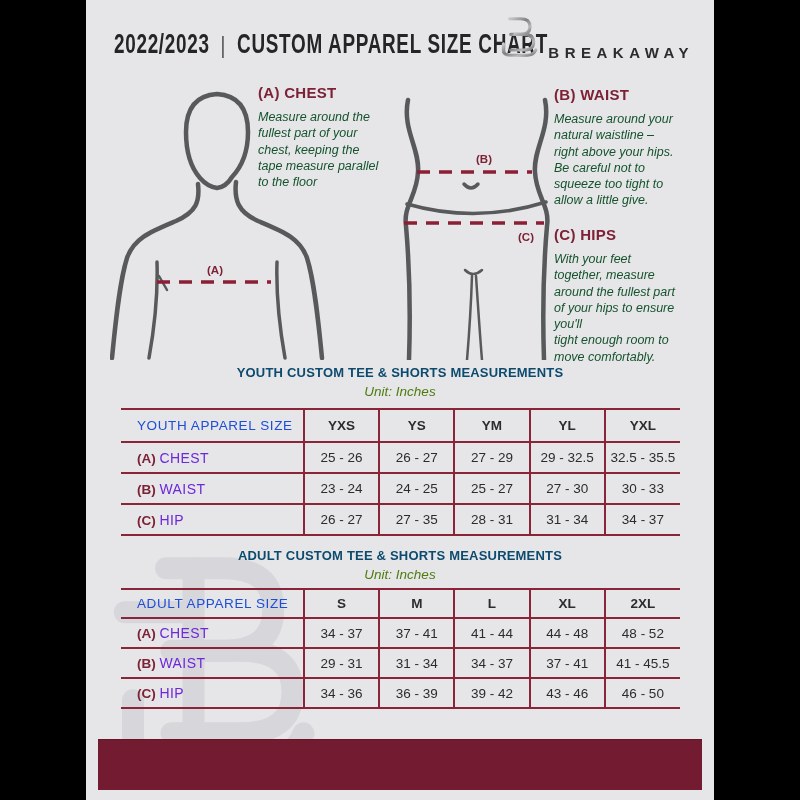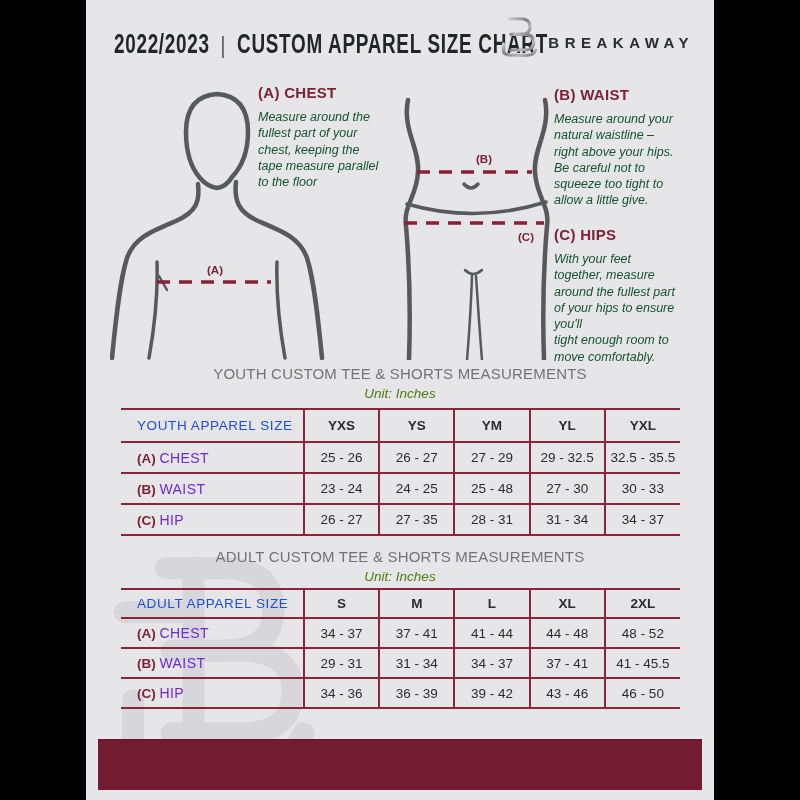--- a/index.html
+++ b/index.html
@@ -12,33 +12,33 @@
     background:#e6e6e8;overflow:hidden;
   }
   
   .masthead{
     position:absolute;left:28px;top:29px;white-space:nowrap;
     font-weight:700;font-size:27px;color:#232527;
     transform:scaleX(0.70);transform-origin:left center;
     display:flex;gap:16px;align-items:center;letter-spacing:1px;
   }
   .masthead .sep{font-weight:400;color:#3a3c3e;font-size:24px;}
-  .brand{position:absolute;right:20px;top:13px;display:flex;align-items:center;gap:9px;}
+  .brand{position:absolute;right:20px;top:13px;display:flex;align-items:flex-end;gap:9px;}
   .brand-name{font-weight:700;font-size:15px;letter-spacing:5.5px;color:#2a2c2e;margin-top:10px;}
   
   .fig{position:absolute;}
   .guide-block{position:absolute;}
   .guide-h{font-weight:700;font-size:15px;color:#7d2136;letter-spacing:.3px;}
   .guide-p{
     margin:8px 0 0 0;font-size:12.5px;line-height:1.3;color:#14532d;
     font-style:italic;white-space:pre-line;
   }
   
   .section-header{position:absolute;left:0;right:0;text-align:center;z-index:2;}
-  .tbl-title{font-weight:400;font-size:15px;color:#737373;letter-spacing:.2px;}
+  .tbl-title{font-weight:700;font-size:13px;color:#0c4a6e;letter-spacing:.2px;}
   .tbl-unit{font-style:italic;font-size:13.5px;color:#4d7c0f;margin-top:4px;}
   
   .size-table{
     position:absolute;left:35px;width:559px;border-collapse:collapse;
     table-layout:fixed;z-index:2;
   }
   .size-table col.lbl{width:183px;}
   .size-table th,.size-table td{
     border-top:2px solid #8a2438;padding:0;font-weight:400;
     text-align:center;color:#2c2c2e;font-size:13.5px;
@@ -188,21 +188,21 @@
       <td>25 - 26</td>
       <td>26 - 27</td>
       <td>27 - 29</td>
       <td>29 - 32.5</td>
       <td>32.5 - 35.5</td>
     </tr>
     <tr>
       <td class="first"><span class="pfx">(B)</span> <span class="rname">WAIST</span></td>
       <td>23 - 24</td>
       <td>24 - 25</td>
-      <td>25 - 48</td>
+      <td>25 - 27</td>
       <td>27 - 30</td>
       <td>30 - 33</td>
     </tr>
     <tr>
       <td class="first"><span class="pfx">(C)</span> <span class="rname">HIP</span></td>
       <td>26 - 27</td>
       <td>27 - 35</td>
       <td>28 - 31</td>
       <td>31 - 34</td>
       <td>34 - 37</td>

